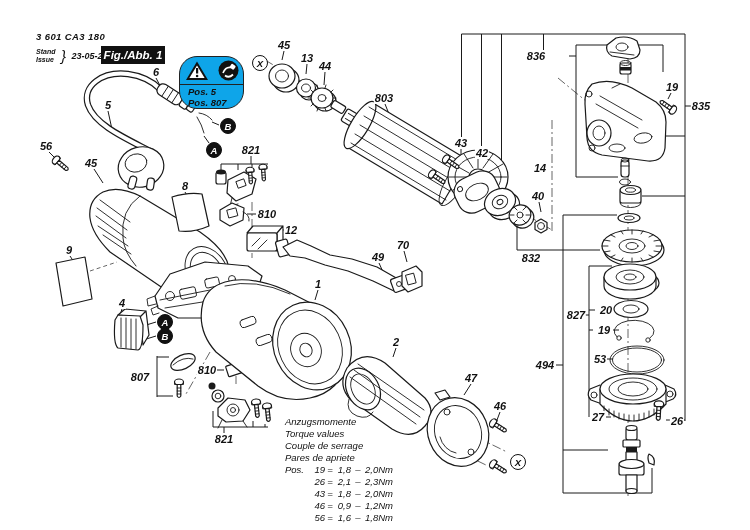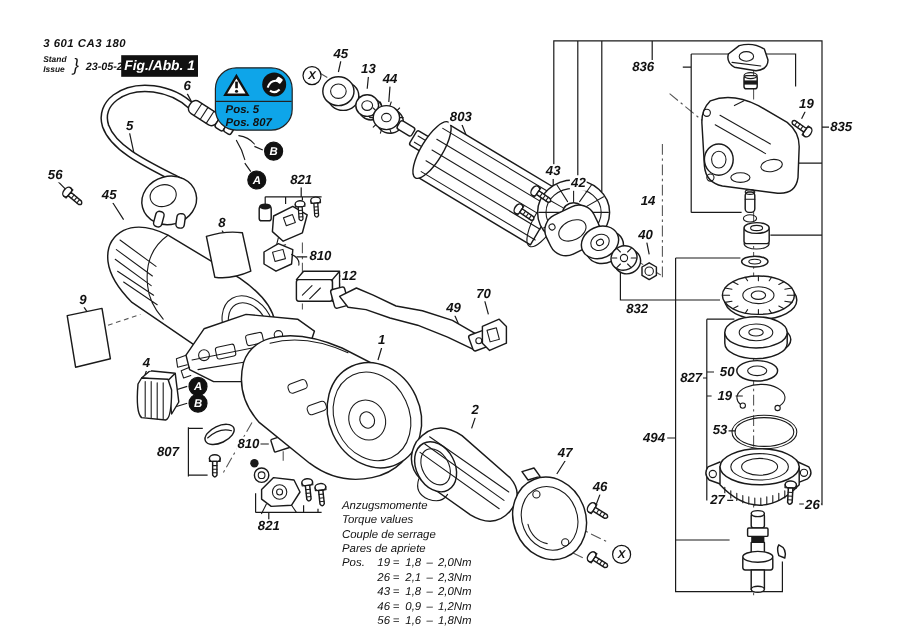--- a/index.html
+++ b/index.html
@@ -486,21 +486,21 @@
       <div class="callout" style="left: 384px; top: 98px;">803</div>
       <div class="callout" style="left: 461px; top: 143px;">43</div>
       <div class="callout" style="left: 482px; top: 153px;">42</div>
       <div class="callout" style="left: 500px; top: 168px; margin-left: 40px;">14</div>
       <div class="callout" style="left: 538px; top: 196px;">40</div>
       <div class="callout" style="left: 531px; top: 258px;">832</div>
       <div class="callout" style="left: 536px; top: 56px; text-align: right;">836</div>
       <div class="callout" style="left: 672px; top: 87px;">19</div>
       <div class="callout" style="left: 701px; top: 106px;">835</div>
       <div class="callout" style="left: 576px; top: 315px; text-align: center;">827</div>
-      <div class="callout" style="left: 606px; top: 310px;">50</div>
+      <div class="callout" style="left: 606px; top: 310px;">20</div>
       <div class="callout" style="left: 604px; top: 330px;">19</div>
       <div class="callout" style="left: 600px; top: 359px;">53</div>
       <div class="callout" style="left: 545px; top: 365px;">494</div>
       <div class="callout" style="left: 598px; top: 417px;">27</div>
       <div class="callout" style="left: 677px; top: 421px;">26</div>
       <div class="marker outline" style="left: 260px; top: 63px;">X</div>
       <div class="marker solid" style="left: 228px; top: 126px;">B</div>
       <div class="marker solid" style="left: 214px; top: 150px;">A</div>
       <div class="marker solid" style="left: 165px; top: 322px;">A</div>
       <div class="marker solid" style="left: 165px; top: 336px;">B</div>

